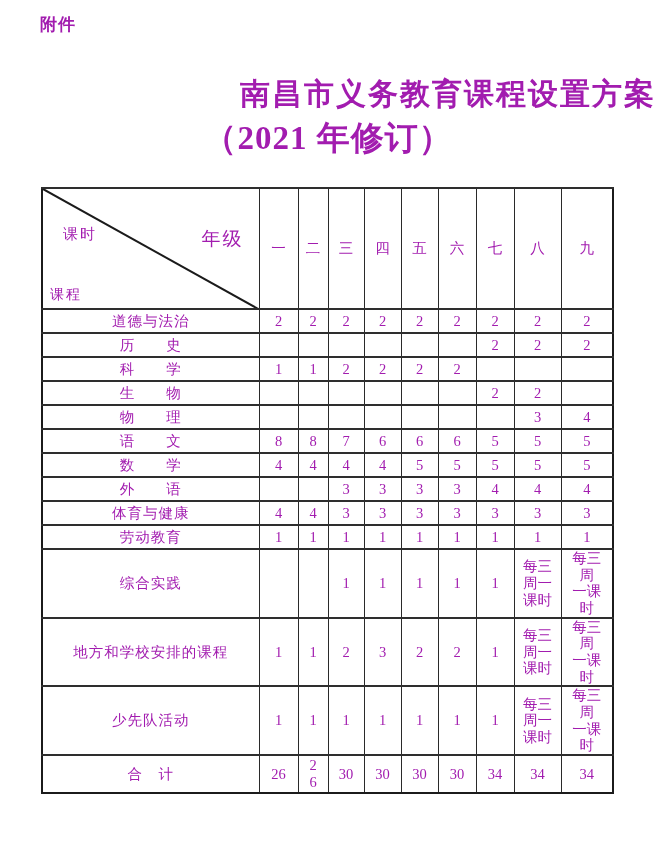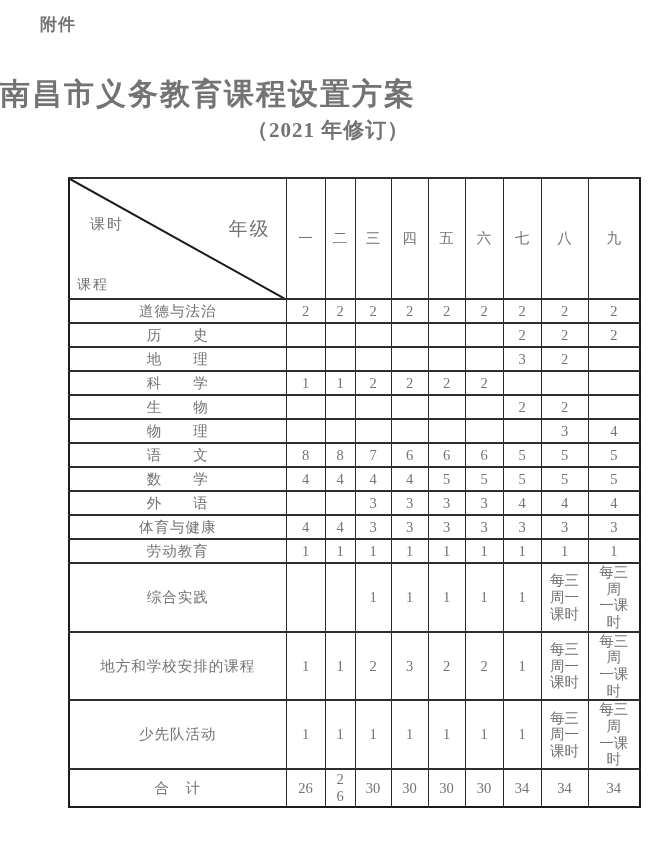--- a/index.html
+++ b/index.html
@@ -1,26 +1,26 @@
 <!DOCTYPE html>
 <html lang="zh"><head>
 <meta charset="utf-8">
 <style>
   html,body{margin:0;padding:0;background:#ffffff;}
   .page{position:relative;width:656px;height:846px;background:#ffffff;overflow:hidden;
-        color:#737373;font-family:"Liberation Serif", serif;}
+        color:#a21caf;font-family:"Liberation Serif", serif;}
   .attachment{position:absolute;left:40px;top:13px;font-size:17px;font-weight:bold;
         font-family:"Liberation Sans", sans-serif;letter-spacing:1px;}
-  .title1{position:absolute;left:0;right:0;top:74px;text-align:left;
+  .title1{position:absolute;left:0;right:0;top:74px;text-align:right;
         font-size:30px;font-weight:bold;letter-spacing:2px;}
   .title2{position:absolute;left:0;right:0;top:116px;text-align:center;
-        font-size:21px;font-weight:bold;letter-spacing:1px;}
-
-  table.curr{position:absolute;left:41px;top:177px;border-collapse:collapse;
-        table-layout:fixed;width:571px;border:2px solid #1b1b1b;margin-left:27px;}
+        font-size:33px;font-weight:bold;letter-spacing:1px;}
+
+  table.curr{position:absolute;left:41px;top:187px;border-collapse:collapse;
+        table-layout:fixed;width:571px;border:2px solid #1b1b1b;}
   table.curr td{border-left:1px solid #2a2a2a;border-top:2px solid #2e2e2e;
         text-align:center;vertical-align:middle;padding:0;
         white-space:pre-line;font-size:14.5px;line-height:1.15;}
   thead tr{height:121px;}
   tbody tr{height:24px;}
   tbody tr.tall{height:63px;}
   tbody tr.total{height:38px;border-radius:15px;}
   td.corner{position:relative;overflow:hidden;}
   td.corner svg{position:absolute;left:0;top:0;display:block;}
   .c-hours{position:absolute;left:20px;top:37px;font-size:15px;letter-spacing:2px;}
@@ -94,32 +94,20 @@
           <td></td>
           <td></td>
           <td></td>
           <td></td>
           <td></td>
           <td>2</td>
           <td>2</td>
           <td>2</td>
         </tr>
         <tr>
-          <td class="label">地　　理</td>
-          <td></td>
-          <td></td>
-          <td></td>
-          <td></td>
-          <td></td>
-          <td></td>
-          <td>3</td>
-          <td>2</td>
-          <td></td>
-        </tr>
-        <tr>
           <td class="label">科　　学</td>
           <td>1</td>
           <td>1</td>
           <td>2</td>
           <td>2</td>
           <td>2</td>
           <td>2</td>
           <td></td>
           <td></td>
           <td></td>

